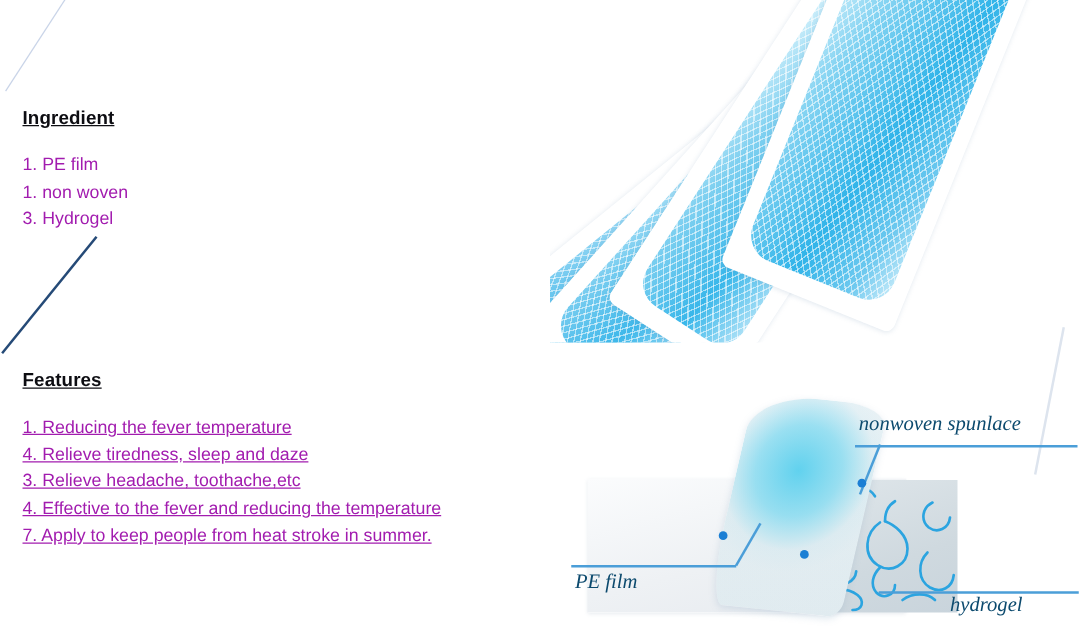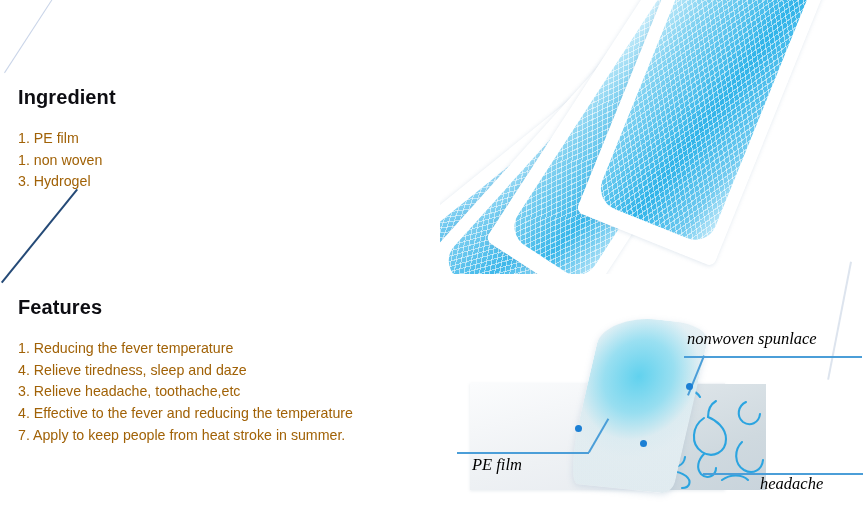--- a/index.html
+++ b/index.html
@@ -45,40 +45,41 @@
     top: 262px;
     width: 120px;
     height: 1.6px;
     background: #dde4ee;
     transform: rotate(101deg);
   }
 
   
   .text-block { position: absolute; left: 18px; }
   .sec-heading {
-    font-size: 20px;
+    font-size: 15px;
     font-weight: bold;
     color: #0d0d12;
     letter-spacing: 0.1px;
     margin: 0 0 0 0;
+    text-decoration: underline;
   }
   .sec-list {
     list-style: none;
     margin: 0;
     padding: 0;
-    color: #a16207;
+    color: #a21caf;
     font-size: 14.2px;
     line-height: 21.7px;
   }
   .sec-list li { white-space: nowrap; }
 
   #ingredient-block { top: 86px; }
   #ingredient-list { margin-top: 19px; }
   #features-block { top: 296px; }
-  #features-list { margin-top: 19px; }
+  #features-list { margin-top: 19px; text-decoration: underline; }
 
   
   #product-photo {
     position: absolute;
     left: 440px;
     top: -6px;
     width: 425px;
     height: 280px;
     overflow: hidden;
   }
@@ -188,32 +189,32 @@
     position: absolute;
     height: 1.5px;
     background: #4b9ed8;
     transform-origin: 0 0;
   }
   .lbl {
     position: absolute;
     font-family: "Liberation Serif", serif;
     font-style: italic;
     font-size: 16.5px;
-    color: #000000;
+    color: #0c4a6e;
     white-space: nowrap;
   }
 
   
   #lbl-nonwoven { left: 247px; top: 29px; }
   #rule-nonwoven { left: 244px; top: 56px; width: 178px; }
   #stem-nonwoven { left: 265px; top: 56px; width: 43px; transform: rotate(112deg); }
   #dot-nonwoven { left: 246px; top: 83px; }
 
   
-  #lbl-pe { left: 32px; top: 155px; }
+  #lbl-pe { left: 20px; top: 155px; }
   #rule-pe { left: 17px; top: 152px; width: 132px; }
   #stem-pe { left: 148px; top: 152px; width: 39px; transform: rotate(-60deg); }
   #dot-pe { left: 135px; top: 125px; }
 
   
   #lbl-hydrogel { left: 320px; top: 174px; }
   #rule-hydrogel { left: 263px; top: 173px; width: 160px; }
   #dot-hydrogel { left: 200px; top: 140px; }
 </style>
 </head>
@@ -290,19 +291,19 @@
     <div class="lbl" id="lbl-nonwoven">nonwoven spunlace</div>
     <div class="rule" id="rule-nonwoven"></div>
     <div class="stem" id="stem-nonwoven"></div>
     <div class="dot" id="dot-nonwoven"></div>
 
     <div class="lbl" id="lbl-pe">PE film</div>
     <div class="rule" id="rule-pe"></div>
     <div class="stem" id="stem-pe"></div>
     <div class="dot" id="dot-pe"></div>
 
-    <div class="lbl" id="lbl-hydrogel">headache</div>
+    <div class="lbl" id="lbl-hydrogel">hydrogel</div>
     <div class="rule" id="rule-hydrogel"></div>
     <div class="dot" id="dot-hydrogel"></div>
 
   </div>
 
 </div>
 
 </body></html>

